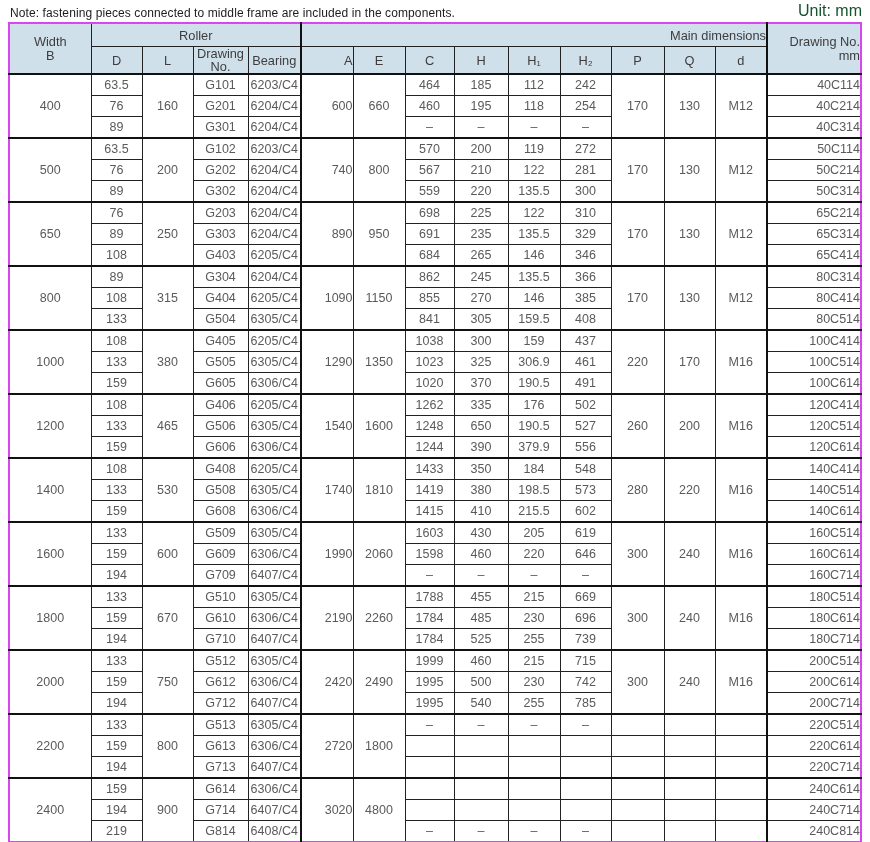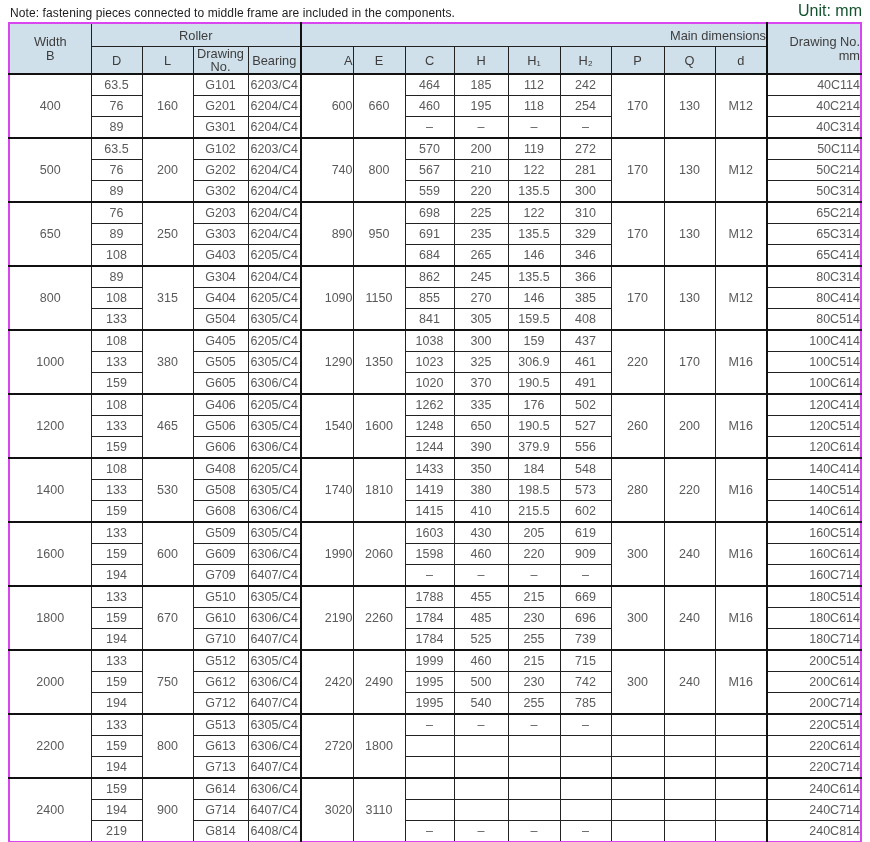--- a/index.html
+++ b/index.html
@@ -368,21 +368,21 @@
         <td rowspan="3">M16</td>
         <td class="sec">160C514</td>
       </tr>
       <tr>
         <td>159</td>
         <td>G609</td>
         <td>6306/C4</td>
         <td>1598</td>
         <td>460</td>
         <td>220</td>
-        <td>909</td>
+        <td>646</td>
         <td class="sec">160C614</td>
       </tr>
       <tr>
         <td>194</td>
         <td>G709</td>
         <td>6407/C4</td>
         <td>–</td>
         <td>–</td>
         <td>–</td>
         <td>–</td>
@@ -505,21 +505,21 @@
         <td></td>
         <td class="sec">220C714</td>
       </tr>
       <tr class="gs">
         <td rowspan="3">2400</td>
         <td>159</td>
         <td rowspan="3">900</td>
         <td>G614</td>
         <td>6306/C4</td>
         <td rowspan="3" class="sec">3020</td>
-        <td rowspan="3">3110</td>
+        <td rowspan="3">4800</td>
         <td></td>
         <td></td>
         <td></td>
         <td></td>
         <td></td>
         <td></td>
         <td></td>
         <td class="sec">240C614</td>
       </tr>
       <tr>

